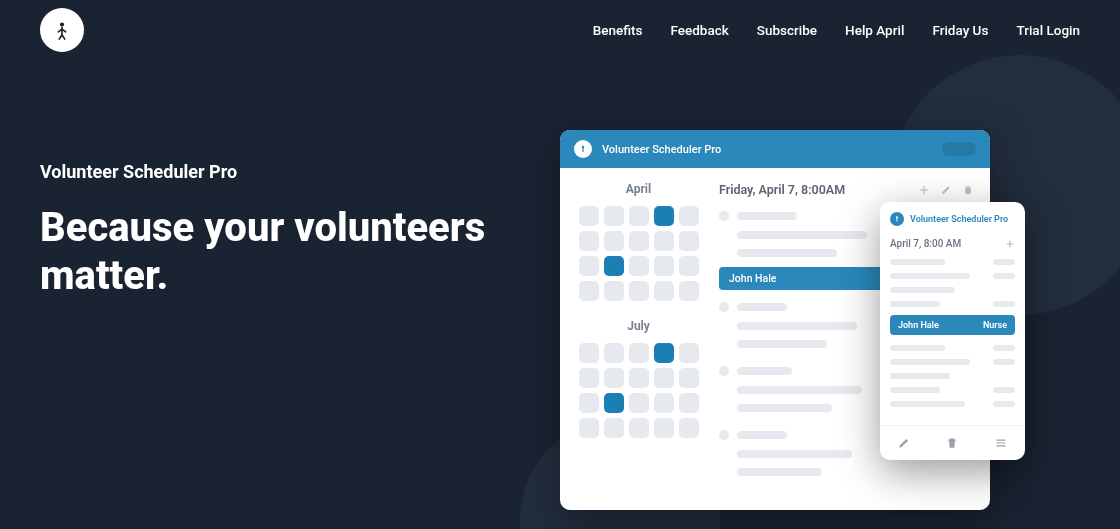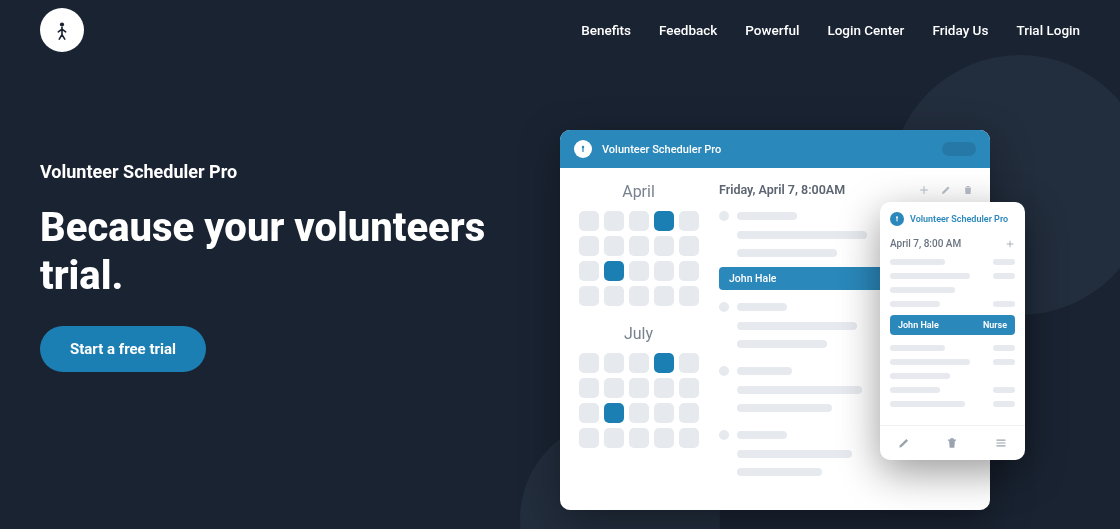--- a/index.html
+++ b/index.html
@@ -148,22 +148,22 @@
   .desktop-body {
     display: flex;
     padding: 14px 16px 24px 16px;
     gap: 18px;
   }
 
   .cal-col { width: 125px; }
   .month-label {
     text-align: center;
     color: #78828f;
-    font-size: 16px;
-    font-weight: 400;
+    font-size: 12px;
+    font-weight: 700;
     margin-bottom: 10px;
   }
   .cal-grid {
     display: grid;
     grid-template-columns: repeat(5, 20px);
     gap: 5px;
     justify-content: center;
     margin-bottom: 18px;
   }
   .cell {
@@ -262,31 +262,30 @@
   <div class="logo">
     <svg width="22" height="22" viewBox="0 0 24 24">
       <circle cx="12" cy="6" r="2.3" fill="#1a2332"></circle>
       <path d="M12 9 L12 17 M12 11 L8 14 M12 11 L16 14 M12 17 L9 22 M12 17 L15 22" stroke="#1a2332" stroke-width="1.8" stroke-linecap="round" fill="none"></path>
     </svg>
   </div>
   <div class="nav-spacer"></div>
   <div class="nav-links">
     <span class="nav-link">Benefits</span>
     <span class="nav-link">Feedback</span>
-    <span class="nav-link">Powerful</span>
-    <span class="nav-link">Login Center</span>
+    <span class="nav-link">Subscribe</span>
+    <span class="nav-link">Help April</span>
     <span class="nav-link">Friday Us</span>
     <span class="nav-link">Trial Login</span>
   </div>
 </div>
 
 <div class="hero">
   <div class="brand">Volunteer Scheduler Pro</div>
-  <div class="headline">Because your volunteers trial.</div>
-  <div class="hero-cta">Start a free trial</div>
+  <div class="headline">Because your volunteers matter.</div>
 </div>
 
 <div class="mockups">
 
   <div class="desktop-card">
     <div class="card-header">
       <div class="card-logo">
         <svg width="10" height="10" viewBox="0 0 24 24">
             <circle cx="12" cy="7" r="3" fill="#2a88bb"></circle>
             <rect x="10.5" y="9" width="3" height="10" fill="#2a88bb"></rect>

